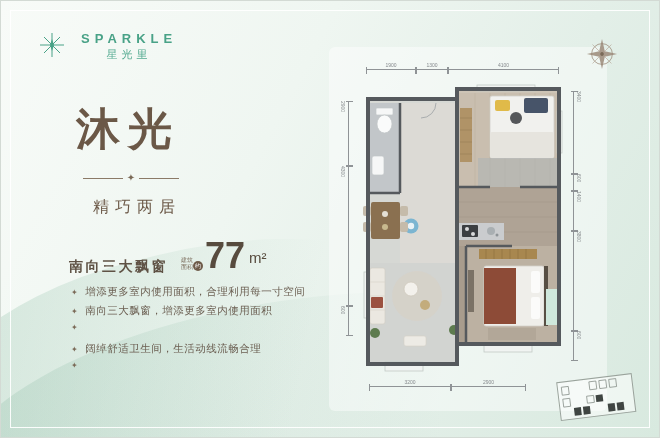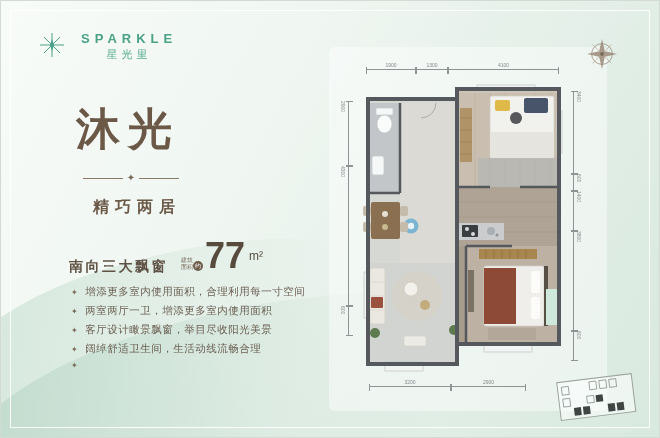--- a/index.html
+++ b/index.html
@@ -23,31 +23,31 @@
   .logo{position:absolute;left:38px;top:30px;display:flex;align-items:center;gap:16px;}
   .logo-en{font-size:13px;font-weight:bold;letter-spacing:5px;color:#49a287;}
   .logo-cn{font-size:11px;letter-spacing:4px;color:#55ab92;margin-top:1px;text-align:center;}
 
   
   .title{position:absolute;left:68px;top:92px;font-size:44px;font-weight:600;
     letter-spacing:8px;color:#6b5847;margin:7px;}
   .divider{position:absolute;left:82px;top:172px;width:96px;display:flex;align-items:center;}
   .divider .line{flex:1;height:1px;background:#8b7a67;}
   .divider .dmd{color:#7a6956;font-size:10px;padding:0 4px;line-height:10px;}
-  .subtitle{position:absolute;left:92px;top:196px;font-size:16px;letter-spacing:6px;color:#6b5847;font-weight:bold;}
+  .subtitle{position:absolute;left:92px;top:196px;font-size:16px;letter-spacing:6px;color:#6b5847;}
 
   
   .spec{position:absolute;left:68px;top:240px;width:260px;height:46px;}
   .layout{position:absolute;left:0;top:17px;font-size:14px;letter-spacing:2.5px;color:#5f5245;font-weight:600;}
   .area-label{position:absolute;left:112px;top:16px;display:flex;flex-direction:column;
     font-size:6px;line-height:7px;color:#7d6f5f;}
   .approx{position:absolute;left:124px;top:20px;width:10px;height:10px;border-radius:50%;
     background:#6e5b49;color:#fff;font-size:6px;line-height:10px;text-align:center;}
   .area-value{position:absolute;left:136px;top:-6px;font-size:36px;color:#574b3e;font-weight:600;}
-  .area-unit{position:absolute;left:180px;top:8px;font-size:12px;color:#574b3e;}
+  .area-unit{position:absolute;left:180px;top:8px;font-size:15px;color:#574b3e;}
 
   
   .features{position:absolute;left:70px;top:284px;margin:0;padding:0;list-style:none;}
   .features li{display:flex;align-items:baseline;height:19px;font-size:10.5px;color:#6b5f52;letter-spacing:.5px;}
   .features .bullet{color:#7a6956;font-size:8px;margin-right:7px;}
 
   
   .plan{position:absolute;left:337px;top:55px;width:258px;height:345px;}
   .plan svg{position:absolute;left:0;top:0;}
 
@@ -109,25 +109,24 @@
     <span class="area-unit">m²</span>
   </div>
 
   <ul class="features">
     <li>
         <span class="bullet">✦</span>
         <span>增添更多室内使用面积，合理利用每一寸空间</span>
       </li>
     <li>
         <span class="bullet">✦</span>
-        <span>两室两厅一卫，增添更多室内使用面积</span>
-      </li>
-    <li>
-        <span class="bullet">✦</span>
-        <span>客厅设计瞰景飘窗，举目尽收阳光美景</span>
+        <span>南向三大飘窗，增添更多室内使用面积</span>
+      </li>
+    <li>
+        <span class="bullet">✦</span>
       </li>
     <li>
         <span class="bullet">✦</span>
         <span>阔绰舒适卫生间，生活动线流畅合理</span>
       </li>
     <li>
         <span class="bullet">✦</span>
       </li>
   </ul>
 

